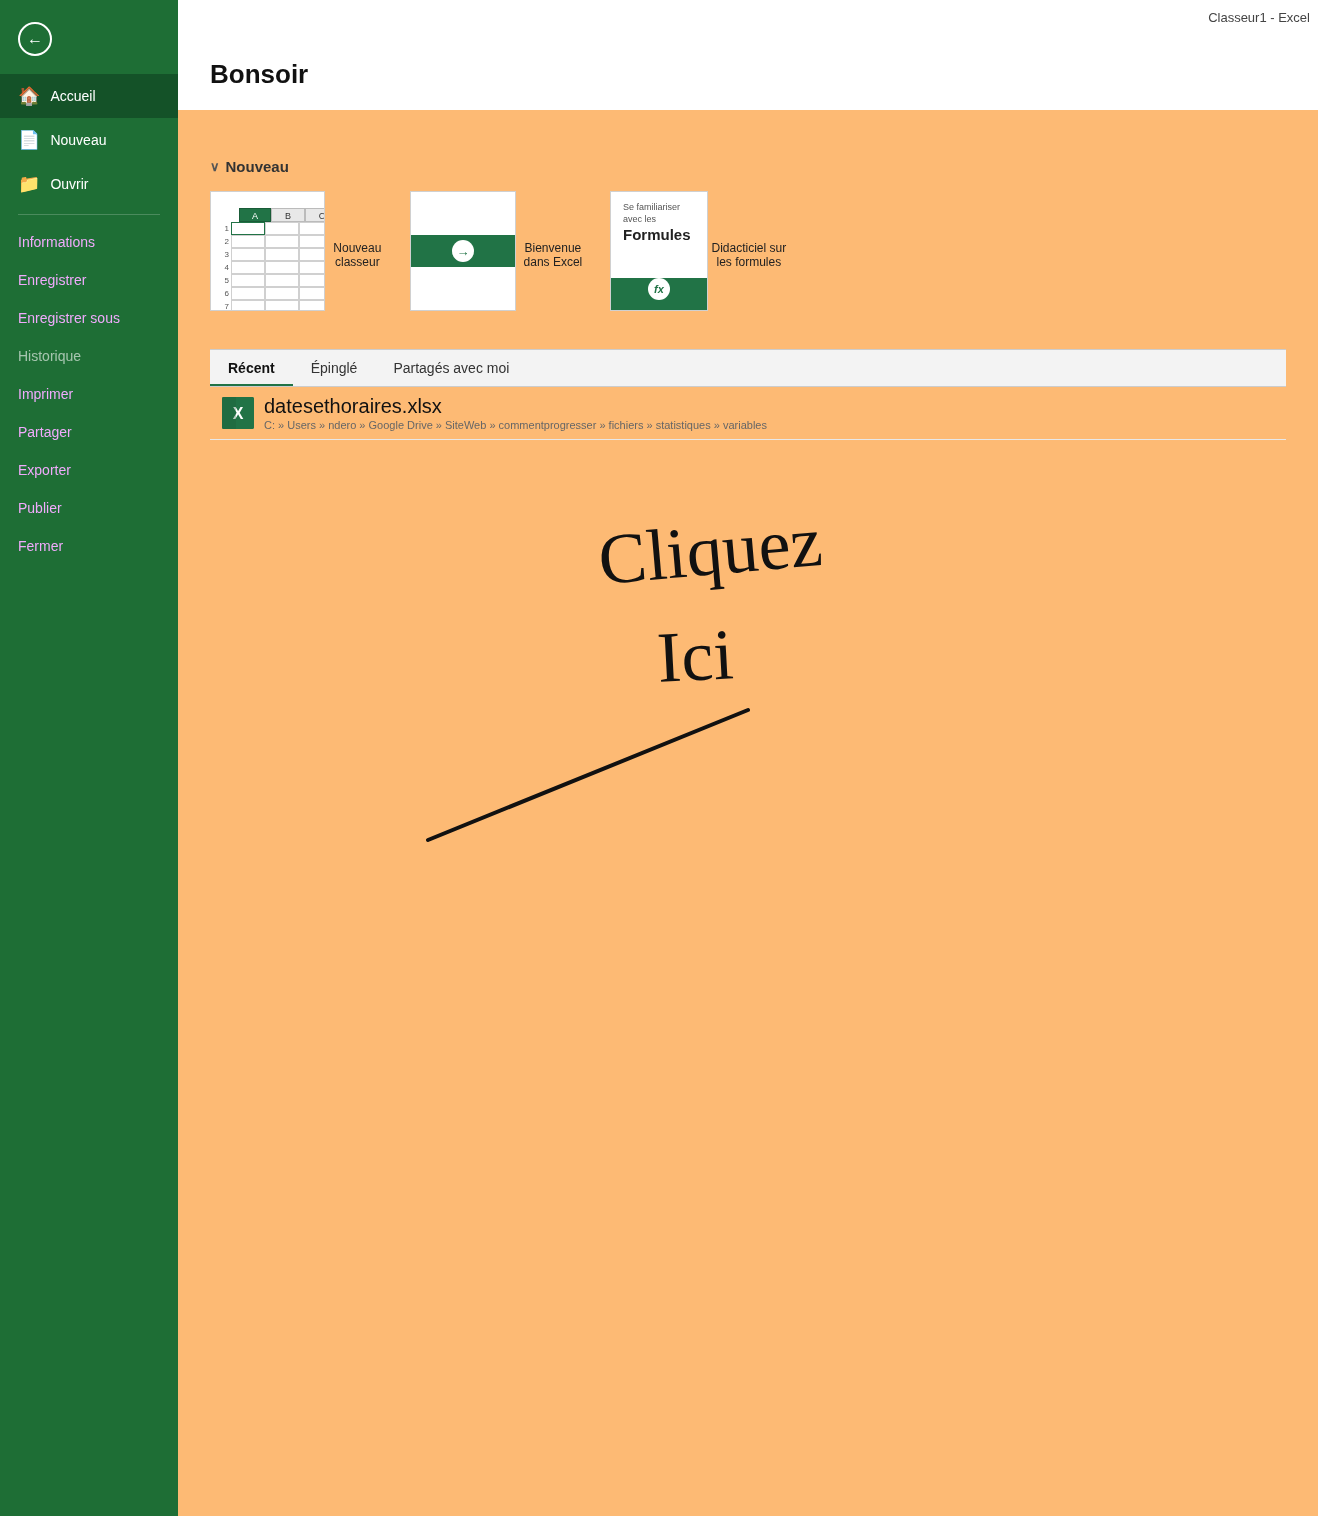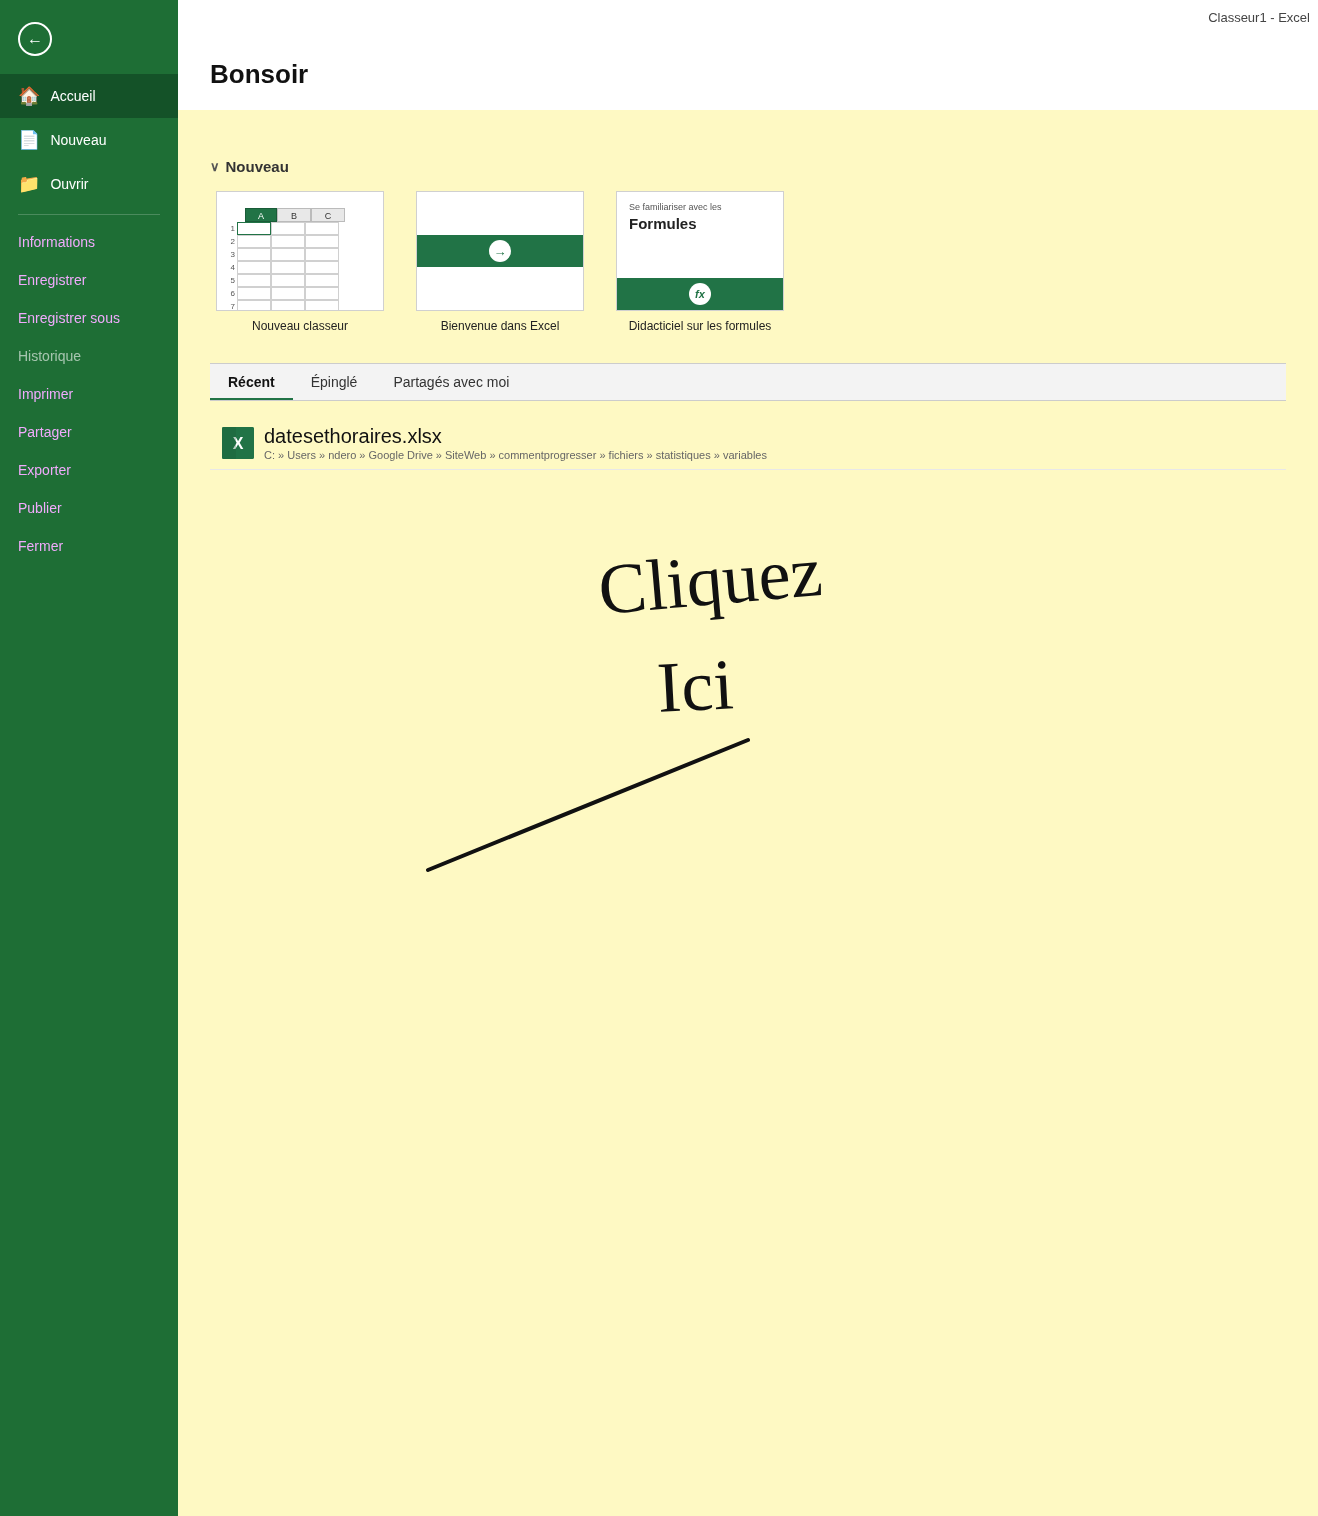--- a/index.html
+++ b/index.html
@@ -84,21 +84,21 @@
     .main-header {
       padding: 10px 8px 6px;
       text-align: right;
       font-size: 13px;
       color: #444;
       border-bottom: none;
     }
 
     .main-body {
       flex: 1;
-      background: #fef9c3;
+      background: #fdba74;
       padding: 28px 32px 15px 32px;
     }
 
     .greeting {
       font-size: 26px;
       font-weight: 700;
       color: #222;
       margin-bottom: 24px;
       background: #fff;
       margin: -28px -32px 0 -32px;
@@ -124,21 +124,21 @@
 
     
     .templates-row {
       display: flex;
       gap: 20px;
       margin-bottom: 30px;
     }
 
     .template-card {
       display: flex;
-      flex-direction: column;
+      flex-direction: row;
       align-items: center;
       cursor: pointer;
       width: 180px;
     }
 
     .template-thumb {
       width: 168px;
       height: 120px;
       border: 1px solid #d0d0d0;
       background: #fff;
@@ -278,21 +278,20 @@
     .formulas-top .big-label {
       font-size: 15px;
       font-weight: 600;
       color: #222;
     }
 
     .formulas-footer {
       height: 32px;
       background: #217346;
       display: flex;
-      align-items: center;
       justify-content: center;
     }
 
     .fx-circle {
       width: 22px;
       height: 22px;
       border-radius: 50%;
       background: #fff;
       display: flex;
       align-items: center;
@@ -307,21 +306,20 @@
       font-size: 12px;
       color: #222;
       text-align: center;
     }
 
     
     .tabs-bar {
       display: flex;
       gap: 0;
       border-bottom: 1px solid #ccc;
-      margin-bottom: 16px;
       background: #f3f3f3;
     }
 
     .tab-item {
       padding: 10px 18px 8px;
       font-size: 14px;
       color: #333;
       cursor: pointer;
       border-bottom: 2px solid transparent;
     }

